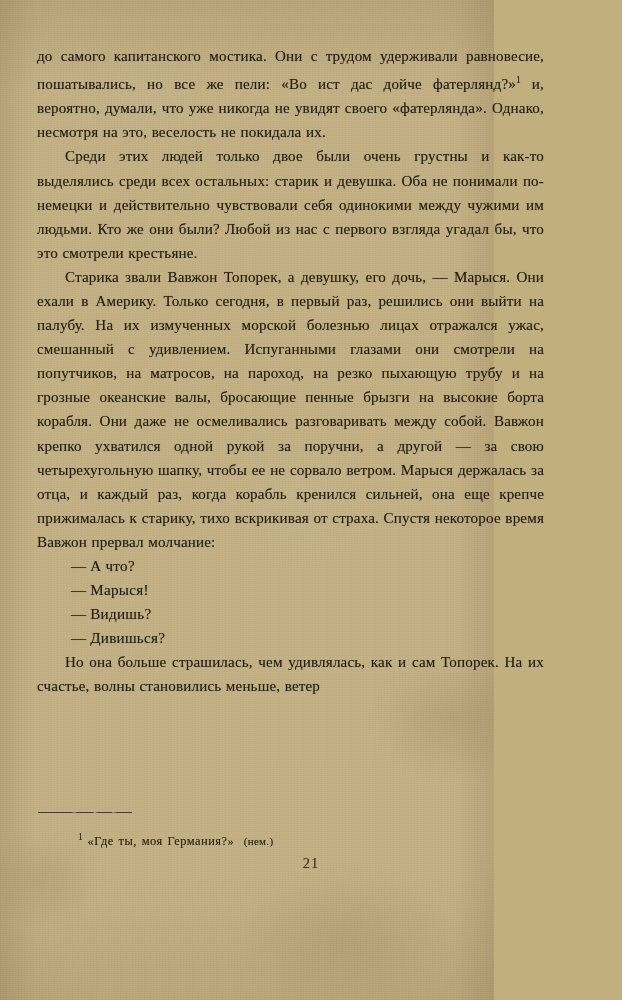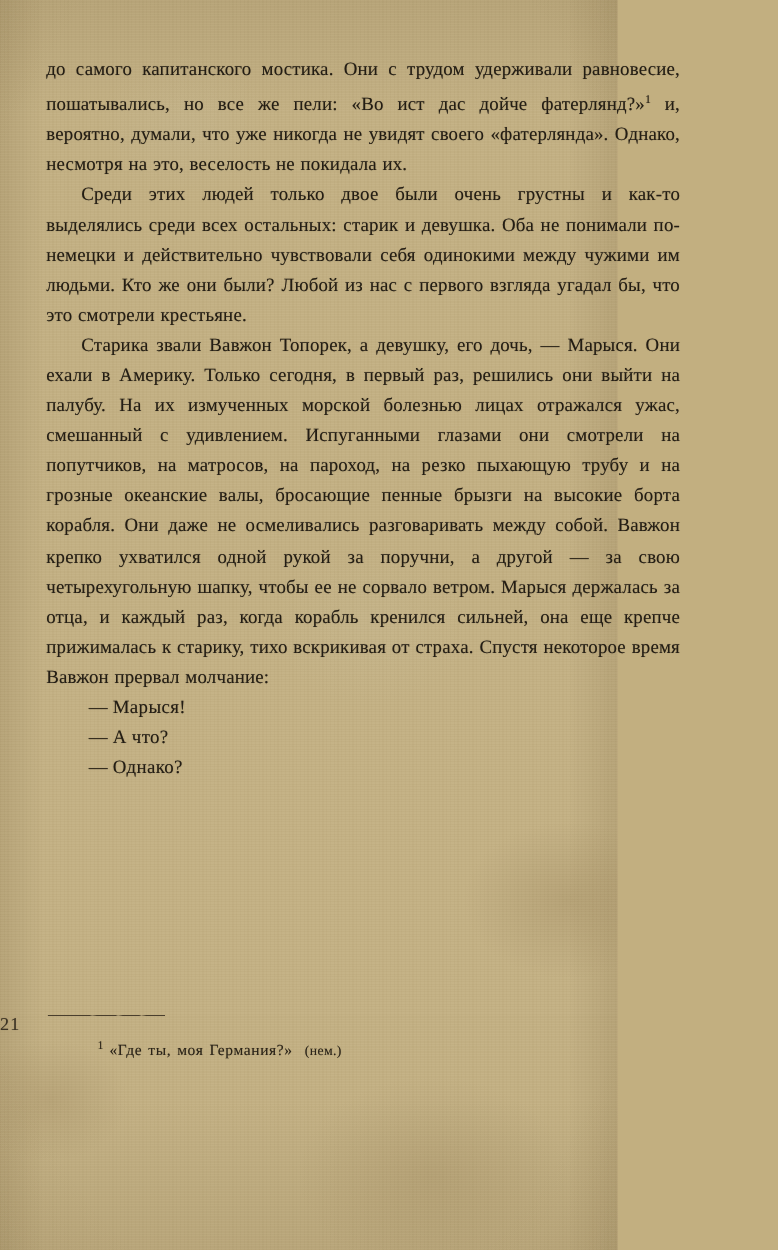--- a/index.html
+++ b/index.html
@@ -124,23 +124,24 @@
     letter-spacing: 0;
   }
   #fn-text .lang {
     font-size: 11px;
     letter-spacing: 0.3px;
   }
 
   
   #folio {
     position: absolute;
-    top: 812px;
+    top: 855px;
     left: 0;
     width: 622px;
+    text-align: center;
     font-size: 14.5px;
     letter-spacing: 1px;
     color: #2a2318;
     opacity: 0.88;
     text-shadow: 0 0 0.7px rgba(40,32,18,0.4);
   }
 </style>
 </head>
 <body>
 
@@ -150,25 +151,27 @@
 
   <div id="textblock">
 
     <p class="para first"><span>до самого капитанского мостика. Они с трудом удерживали равновесие, пошатывались, но все же пели: «Во ист дас дойче фатерлянд?»</span><span class="fnref">1</span><span> и, вероятно, думали, что уже никогда не увидят своего «фатерлянда». Однако, несмотря на это, веселость не покидала их.</span></p>
 
     <p class="para">Среди этих людей только двое были очень грустны и как-то выделялись среди всех остальных: старик и девушка. Оба не понимали по-немецки и действительно чувствовали себя одинокими между чужими им людьми. Кто же они были? Любой из нас с первого взгляда угадал бы, что это смотрели крестьяне.</p>
 
     <p class="para">Старика звали Вавжон Топорек, а девушку, его дочь, — Марыся. Они ехали в Америку. Только сегодня, в первый раз, решились они выйти на палубу. На их измученных морской болезнью лицах отражался ужас, смешанный с удивлением. Испуганными глазами они смотрели на попутчиков, на матросов, на пароход, на резко пыхающую трубу и на грозные океанские валы, бросающие пенные брызги на высокие борта корабля. Они даже не осмеливались разговаривать между собой. Вавжон крепко ухватился одной рукой за поручни, а другой — за свою четырехугольную шапку, чтобы ее не сорвало ветром. Марыся держалась за отца, и каждый раз, когда корабль кренился сильней, она еще крепче прижималась к старику, тихо вскрикивая от страха. Спустя некоторое время Вавжон прервал молчание:</p>
 
     <ul id="dialogue">
+      <li><span class="dash">—</span>&nbsp;<span>А что?</span></li>
       <li><span class="dash">—</span>&nbsp;<span>Марыся!</span></li>
-      <li><span class="dash">—</span>&nbsp;<span>А что?</span></li>
-      <li><span class="dash">—</span>&nbsp;<span>Однако?</span></li>
+      <li><span class="dash">—</span>&nbsp;<span>Видишь?</span></li>
+      <li><span class="dash">—</span>&nbsp;<span>Дивишься?</span></li>
     </ul>
 
+    <p class="para">Но она больше страшилась, чем удивлялась, как и сам Топорек. На их счастье, волны становились меньше, ветер</p>
 
   </div>
 
   <div id="footnote-area">
     <div id="fn-rule"></div>
     <p id="fn-text"><span class="fnmark">1</span>&nbsp;<span>«Где ты, моя Германия?»</span>&nbsp;&nbsp;<span class="lang">(нем.)</span></p>
   </div>
 
   <div id="folio">21</div>
 

